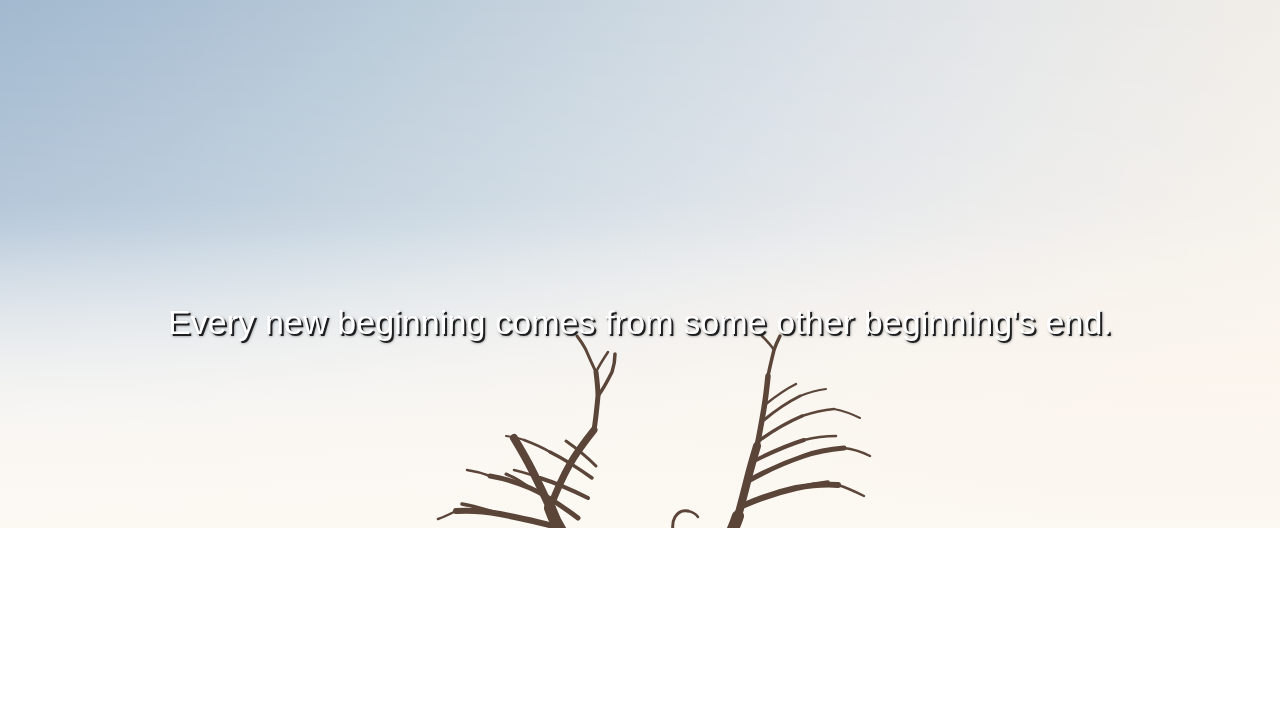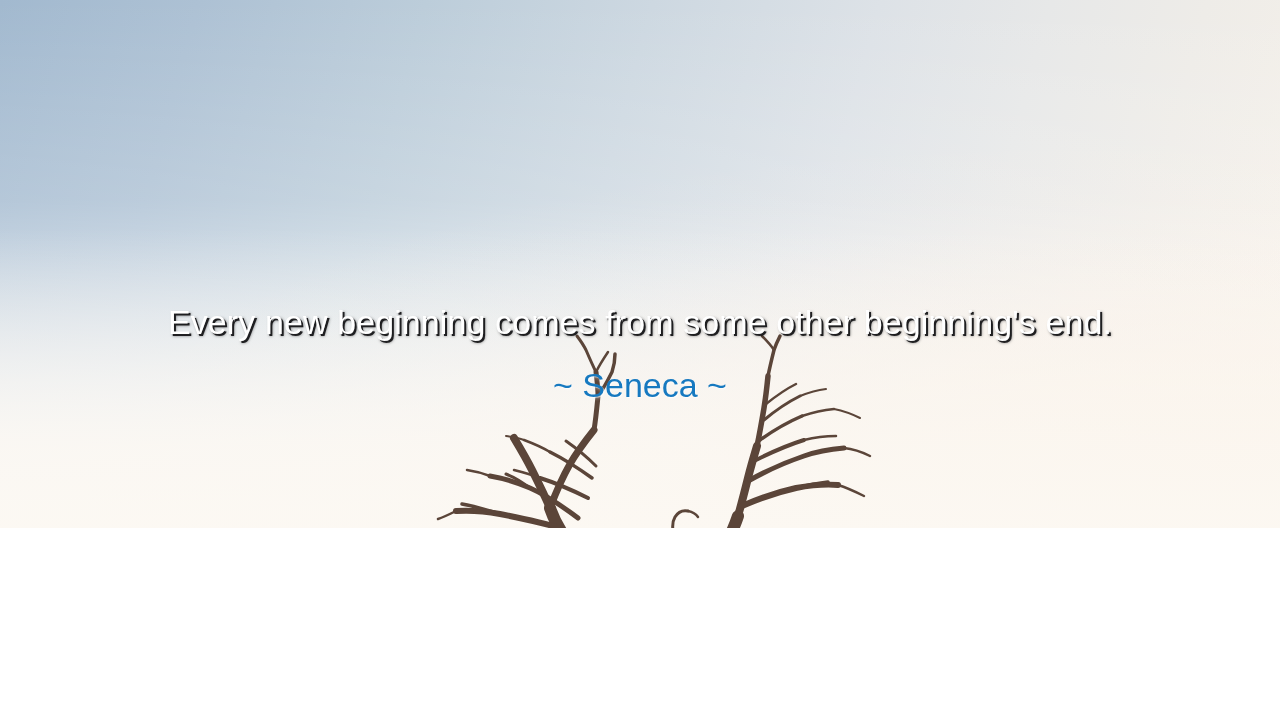--- a/index.html
+++ b/index.html
@@ -225,16 +225,15 @@
         <path d="M674,582 C670,576 666,572 662,568" stroke-width="2.5"></path>
       </g>
       <g>
         <path d="M642,720 L646,690 C647,678 650,670 654,664 L662,668 C664,678 665,694 666,720 Z" fill="#543f34"></path>
       </g>
     </svg>
   </div>
 
   <div class="quote-block">
     <span class="quote-text">Every new beginning comes from some other beginning's end.</span>
-    <span class="author-text">~ Seneca ~</span>
   </div>
 
 </div>
 
 </body></html>

